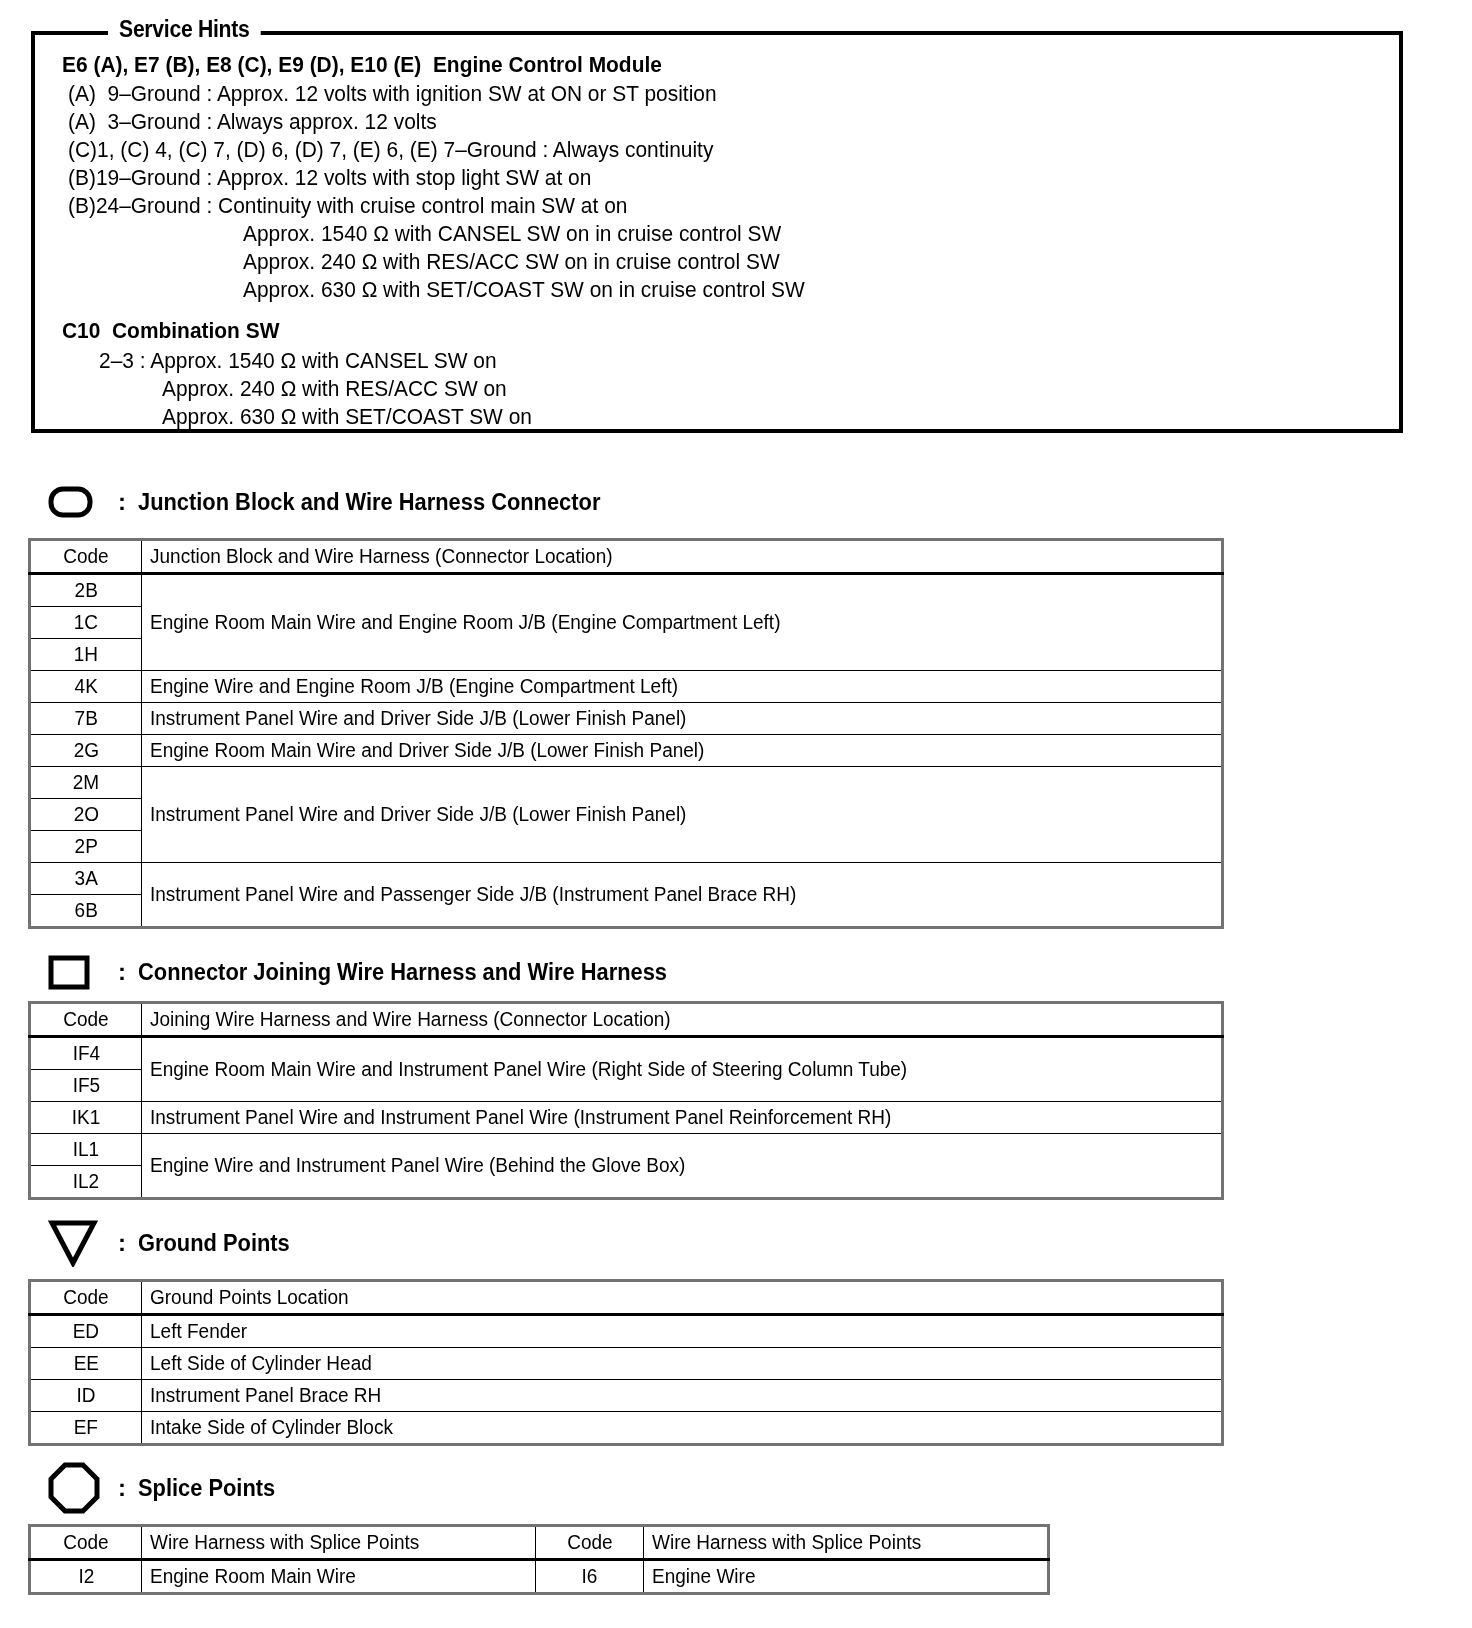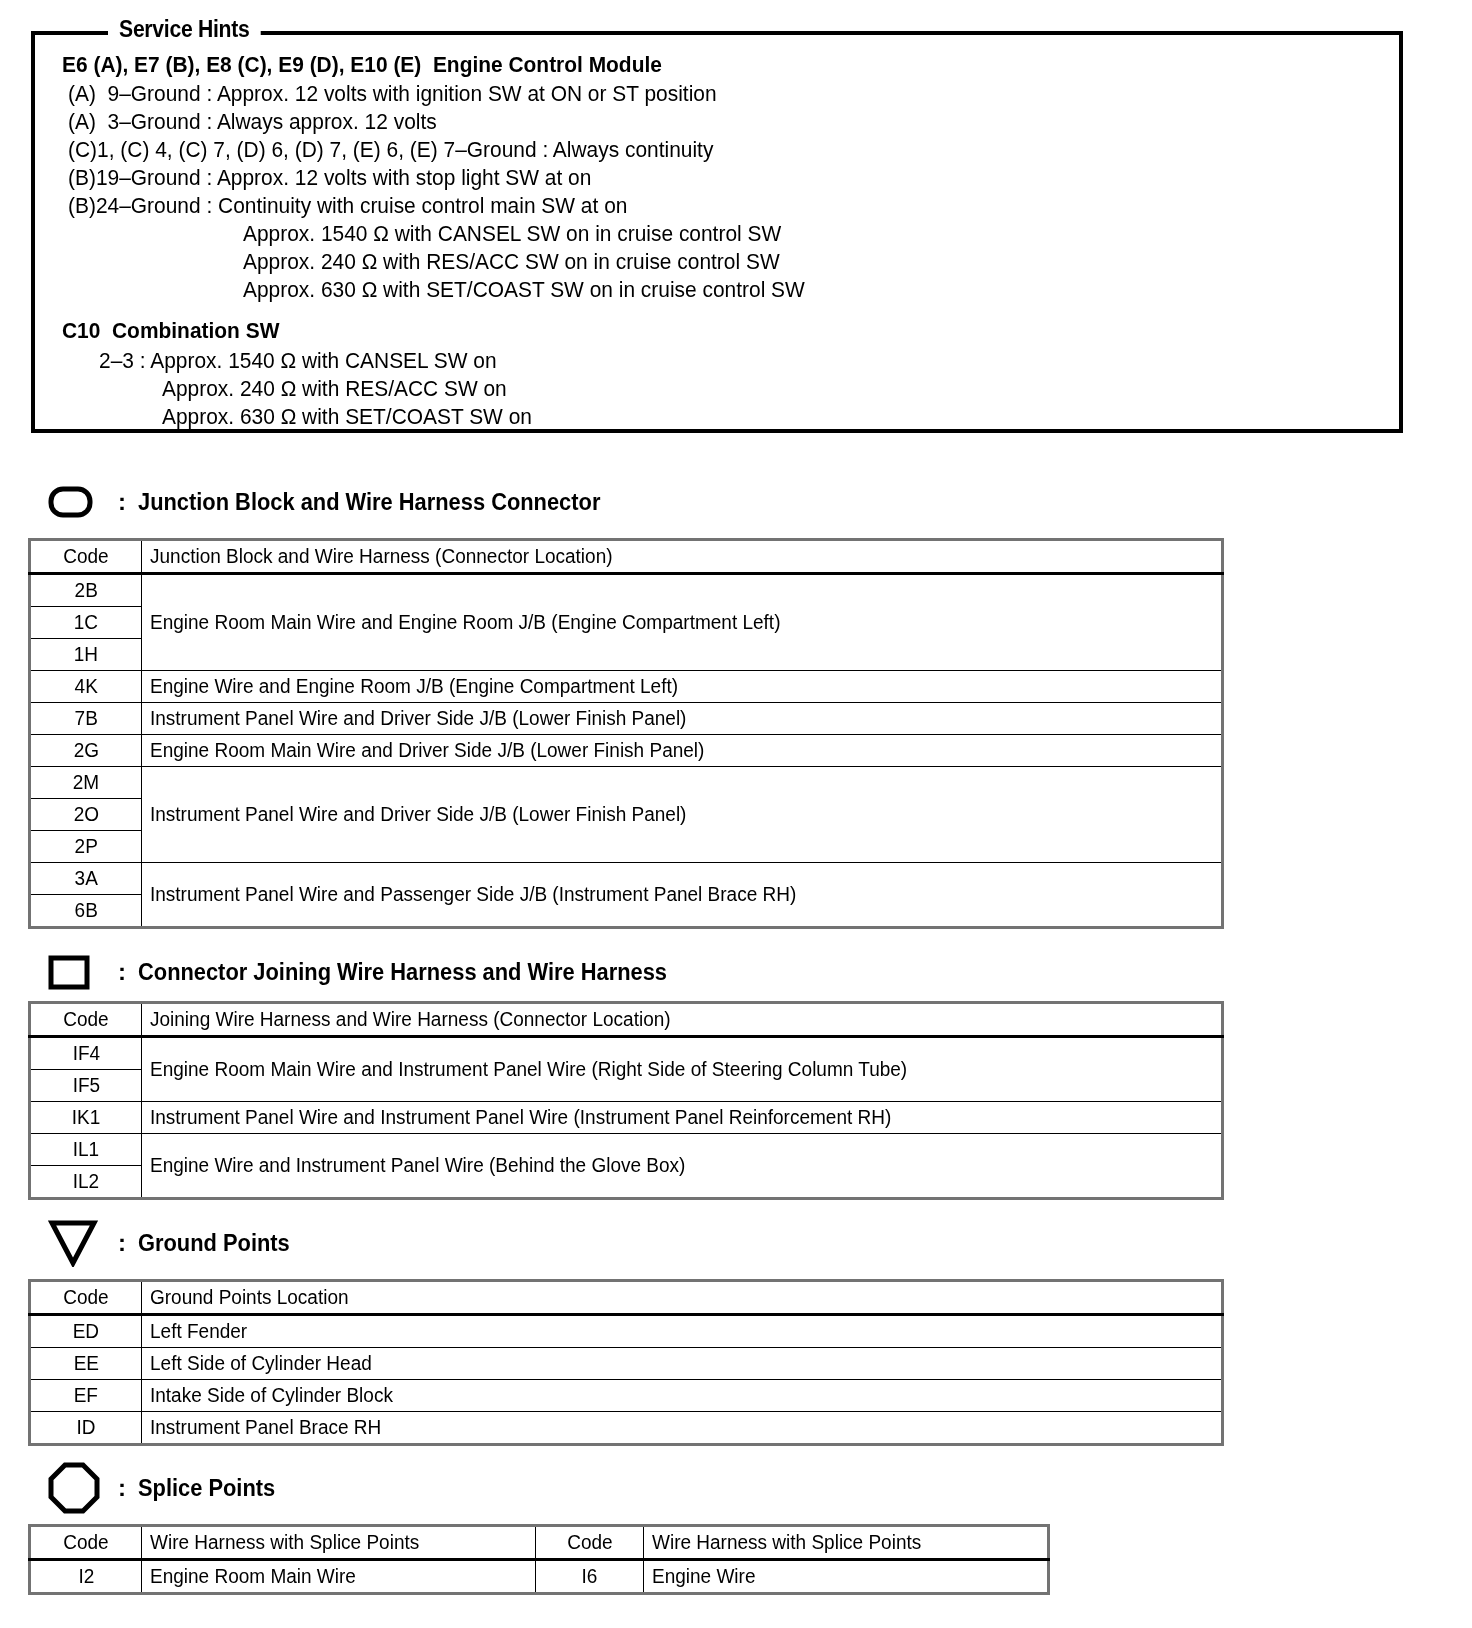--- a/index.html
+++ b/index.html
@@ -193,26 +193,26 @@
       </tr>
       <tr>
         <td class="code"><span>ED</span></td>
         <td rowspan="1"><span>Left Fender</span></td>
       </tr>
       <tr>
         <td class="code"><span>EE</span></td>
         <td rowspan="1"><span>Left Side of Cylinder Head</span></td>
       </tr>
       <tr>
+        <td class="code"><span>ID</span></td>
+        <td rowspan="1"><span>Instrument Panel Brace RH</span></td>
+      </tr>
+      <tr>
         <td class="code"><span>EF</span></td>
         <td rowspan="1"><span>Intake Side of Cylinder Block</span></td>
-      </tr>
-      <tr>
-        <td class="code"><span>ID</span></td>
-        <td rowspan="1"><span>Instrument Panel Brace RH</span></td>
       </tr>
     </tbody>
 </table>
 
 <div class="section-head" style="top:1464px;">
   <span class="section-icon">
     <svg width="52" height="52" viewBox="0 0 52 52">
         <polygon points="17,3 35,3 49,17 49,35 35,49 17,49 3,35 3,17" fill="none" stroke="#000" stroke-width="5"></polygon>
       </svg>
   </span>

